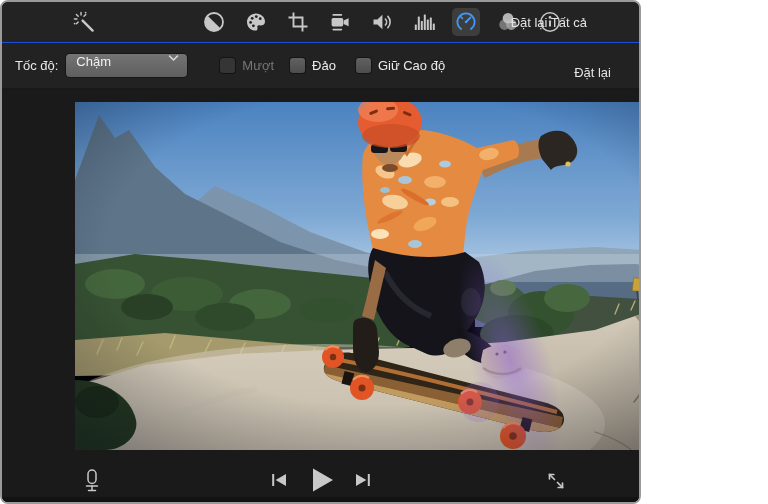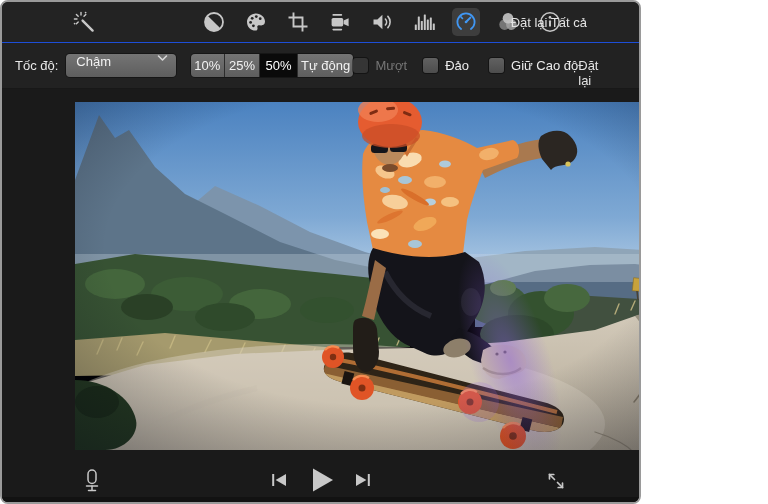--- a/index.html
+++ b/index.html
@@ -37,21 +37,21 @@
   }
   .dropdown .dd-text{flex:1;white-space:nowrap;overflow:hidden;}
   .segmented{display:flex;height:23px;border-radius:4px;overflow:hidden;box-shadow:0 0 0 1px rgba(0,0,0,.35);}
   .seg-btn{
     background:linear-gradient(#747474,#5e5e5e);color:#f2f2f2;font-size:13px;border:none;padding:0;
     display:flex;align-items:center;justify-content:center;cursor:default;
   }
   .seg-btn + .seg-btn{border-left:1px solid #2c2c2c;}
   .seg-btn.w1{width:37px}.seg-btn.w2{width:40px}.seg-btn.w3{width:42px}.seg-btn.w4{width:64px}
   .seg-btn.active{background:#0a0a0a;color:#ffffff;}
-  .cb{display:flex;align-items:center;}
+  .cb{display:flex;align-items:center;margin-left:18px;}
   .cb .box{
     width:15px;height:15px;border-radius:3px;background:linear-gradient(#616161,#4d4d4d);
     box-shadow:0 0 0 1px rgba(0,0,0,.4);margin-right:7px;
   }
   .cb .cb-label{color:#ececec;font-size:13px;white-space:nowrap;}
   .cb.disabled .box{background:#353535;}
   .cb.disabled .cb-label{color:#767676;}
   .cb.gap-d{margin-left:16px;text-align:right;}
   .cb.gap-g{margin-left:20px;text-align:center;}
   .reset-one{margin-left:auto;color:#e3e3e3;font-size:13px;cursor:default;margin-top:14px;}
@@ -175,26 +175,20 @@
   <div class="speed-row">
     <span class="speed-label">Tốc độ:</span>
 
     <div class="dropdown">
       <span class="dd-text">Chậm</span>
       <svg width="11" height="8" viewBox="0 0 11 8">
         <polyline points="1.5,2 5.5,6 9.5,2" fill="none" stroke="#d8d8d8" stroke-width="1.6" stroke-linecap="round" stroke-linejoin="round"></polyline>
       </svg>
     </div>
 
-    <div class="segmented">
-      <button class="seg-btn w1">10%</button>
-      <button class="seg-btn w2">25%</button>
-      <button class="seg-btn w3 active">50%</button>
-      <button class="seg-btn w4">Tự động</button>
-    </div>
 
     <div class="cb disabled">
       <span class="box"></span>
       <span class="cb-label">Mượt</span>
     </div>
     <div class="cb gap-d">
       <span class="box"></span>
       <span class="cb-label">Đảo</span>
     </div>
     <div class="cb gap-g">

